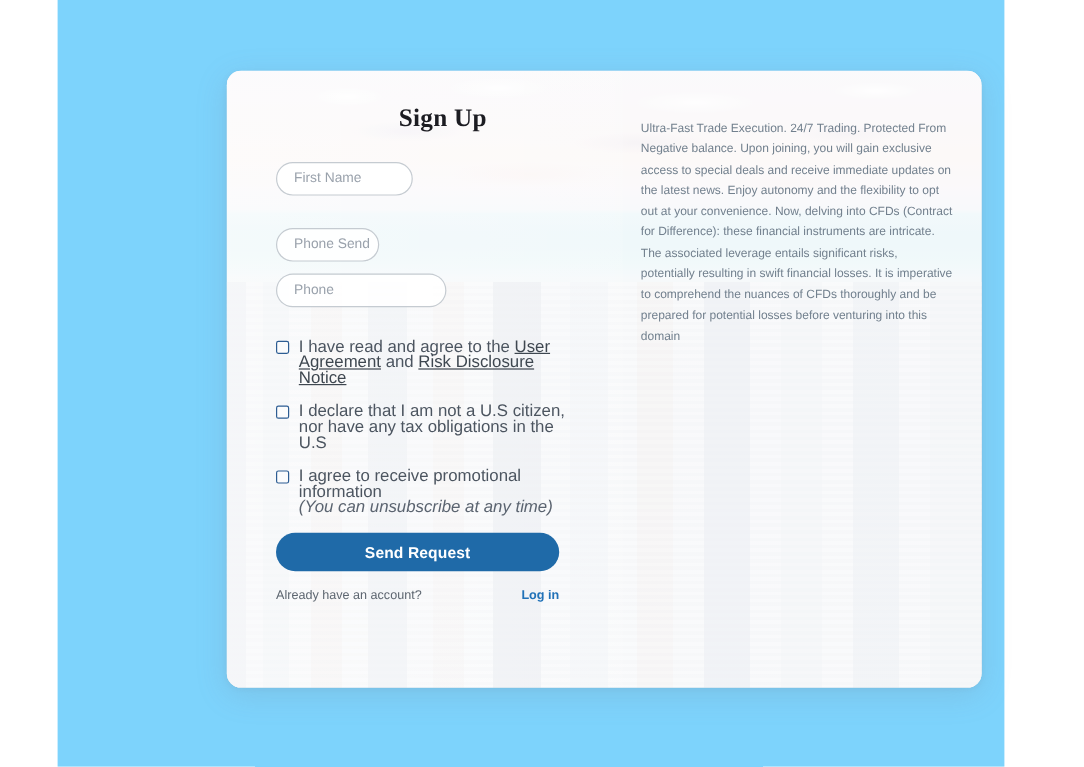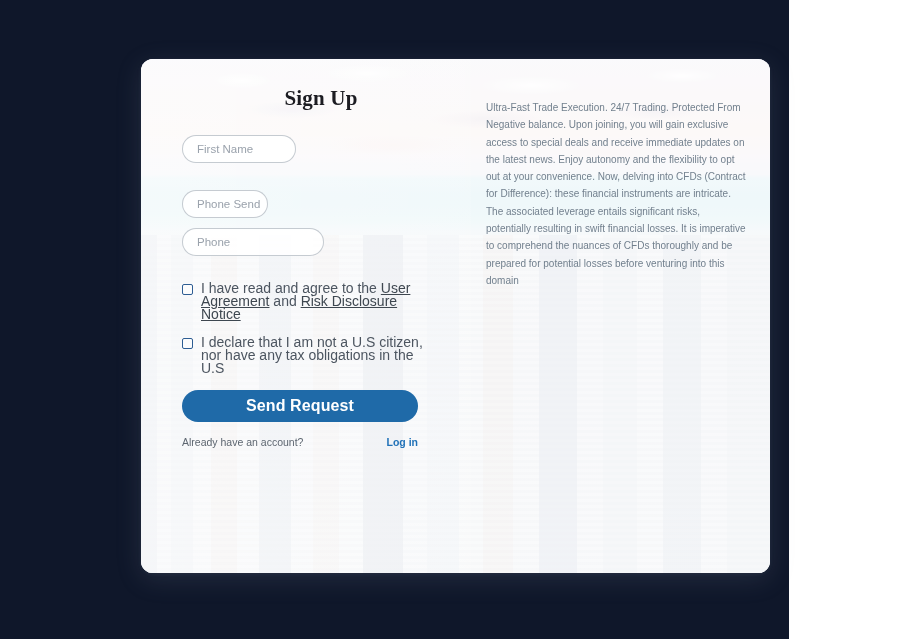--- a/index.html
+++ b/index.html
@@ -8,21 +8,22 @@
     width: 903px; height: 639px;
     background: #ffffff;
     font-family: "Liberation Sans", sans-serif;
     overflow: hidden;
   }
 
   #page {
     position: relative;
     width: 789px;
     height: 639px;
-    background: #0f172a;
+    background: #7dd3fc;
+    margin-left: 48px;
   }
 
   
   .card {
     position: absolute;
     left: 141px;
     top: 59px;
     width: 629px;
     height: 514px;
     border-radius: 12px;
@@ -197,21 +198,21 @@
   }
 
   
   .submit {
     margin-top: 13px;
     width: 236px;
     height: 32px;
     border-radius: 16px;
     background: #1f6aa8;
     color: #ffffff;
-    font-size: 16px;
+    font-size: 13px;
     font-weight: 700;
     display: flex;
     align-items: center;
     justify-content: center;
     border: none;
     cursor: pointer;
     letter-spacing: .1px;
   }
 
   .footer-row {
@@ -284,20 +285,27 @@
             <div class="check-text">
               <span>I have read and agree to the </span><a class="inline-link">User Agreement</a><span> and </span><a class="inline-link">Risk Disclosure Notice</a>
             </div>
           </div>
 
           <div class="check-row">
             <div class="cb"></div>
             <div class="check-text">I declare that I am not a U.S citizen, nor have any tax obligations in the U.S</div>
           </div>
 
+          <div class="check-row">
+            <div class="cb"></div>
+            <div class="check-text">
+              <span>I agree to receive promotional information</span>
+              <span class="sub-italic">(You can unsubscribe at any time)</span>
+            </div>
+          </div>
 
         </div>
 
         <button class="submit">Send Request</button>
 
         <div class="footer-row">
           <span class="have-acct">Already have an account?</span>
           <a class="login-link">Log in</a>
         </div>
 

